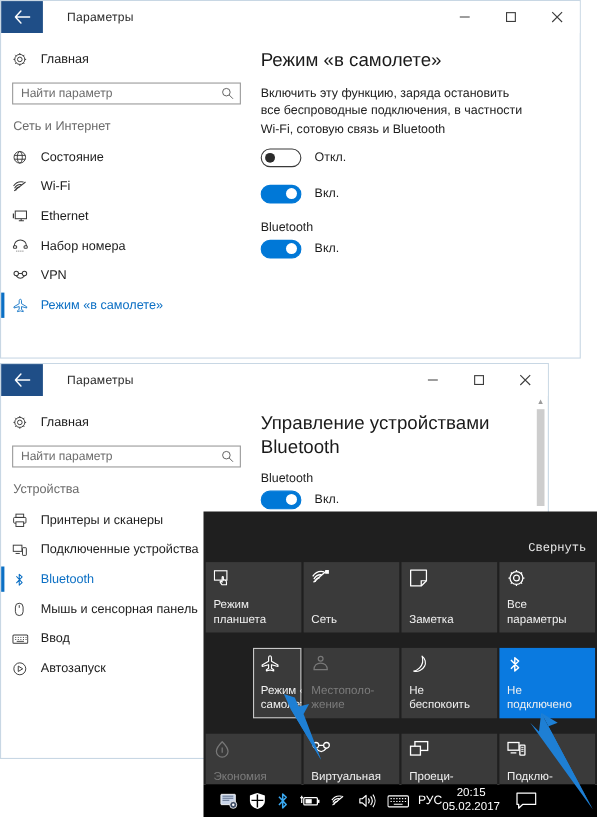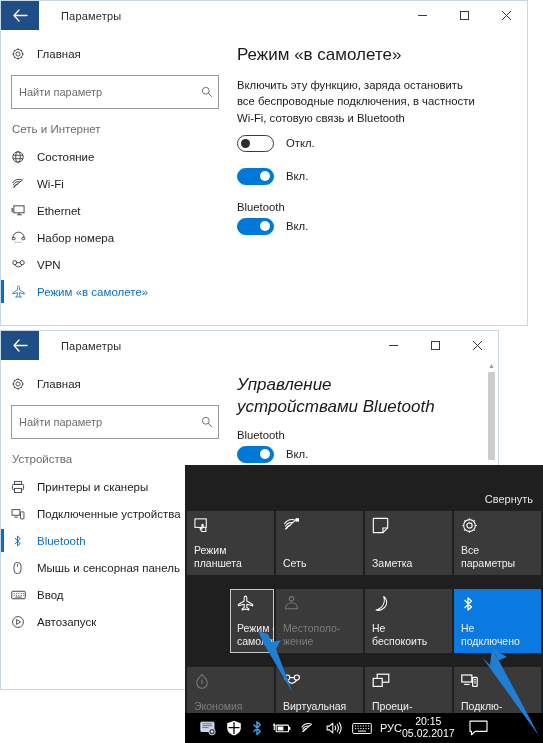--- a/index.html
+++ b/index.html
@@ -101,21 +101,21 @@
   .nav-row.selected::before {
     content: "";
     position: absolute;
     left: 0; top: 2px; bottom: 2px;
     width: 3px;
     background: #0b6fc4;
   }
 
   .search-wrap {
     margin: 8px 10px 0 10px;
-    height: 34px;
+    height: 20px;
     border: 1px solid #9a9a9a;
     display: flex;
     align-items: center;
     box-sizing: border-box;
     background: #fff;
   }
   .search-wrap input {
     flex: 1;
     border: none;
     outline: none;
@@ -239,20 +239,21 @@
     color: #ffffff;
     box-sizing: border-box;
   }
   .ac-top {
     height: 46px;
     display: flex;
     align-items: flex-end;
     justify-content: flex-end;
     padding: 0 10px 6px 0;
     box-sizing: border-box;
+    font-family: Liberation Mono, monospace;
   }
   .ac-collapse {
     font-size: 11px;
     color: #e8e8e8;
     cursor: pointer;
   }
   .ac-grid {
     display: grid;
     grid-template-columns: repeat(4, 1fr);
     grid-auto-rows: 64px;
@@ -621,21 +622,21 @@
           <svg width="14" height="14" viewBox="0 0 16 16">
               <circle cx="8" cy="8" r="6.2" stroke="#3a3a3a" stroke-width="1" fill="none"></circle>
               <path d="M6.4 5.2 L11 8 L6.4 10.8 Z" stroke="#3a3a3a" stroke-width="1" fill="none" stroke-linejoin="round"></path>
             </svg>
         </span>
         <span class="nav-lbl">Автозапуск</span>
       </div>
     </div>
 
     <div class="content">
-      <h1 class="h1" style="max-width:220px;font-style:italic;">Управление устройствами Bluetooth</h1>
+      <h1 class="h1" style="max-width:220px;">Управление устройствами Bluetooth</h1>
       <div class="sub-lbl">Bluetooth</div>
       <div class="toggle-row">
         <div class="toggle on">
             <span class="knob"></span>
           </div>
         <span class="toggle-lbl">Вкл.</span>
       </div>
     </div>
 
     <div class="vscroll">

